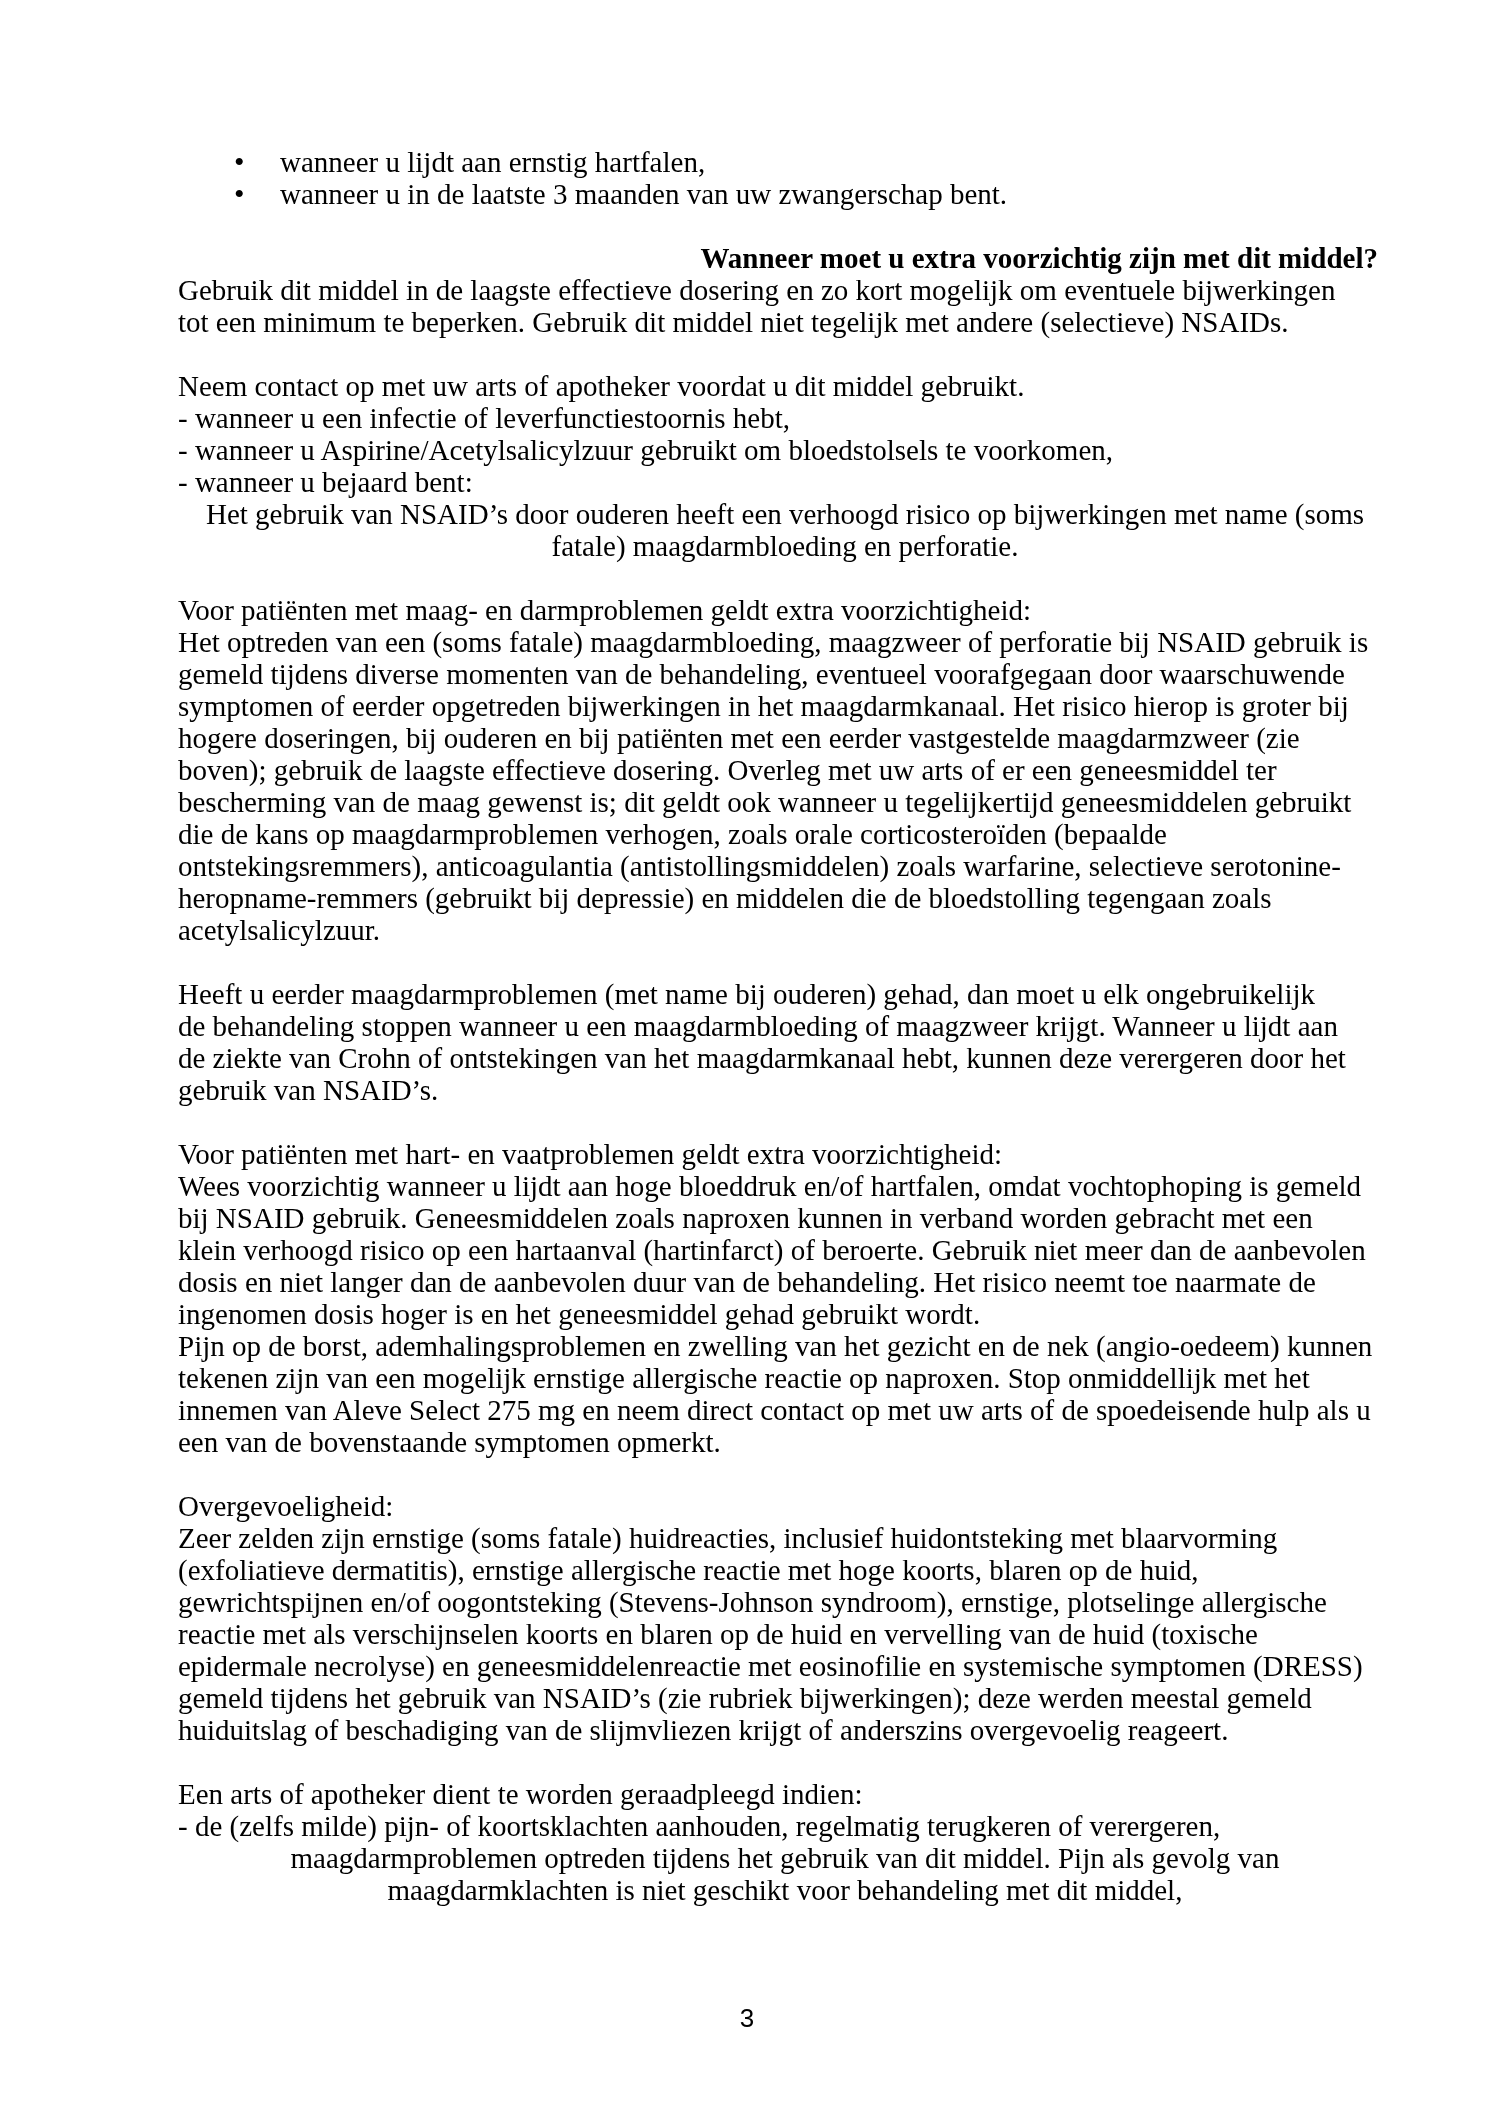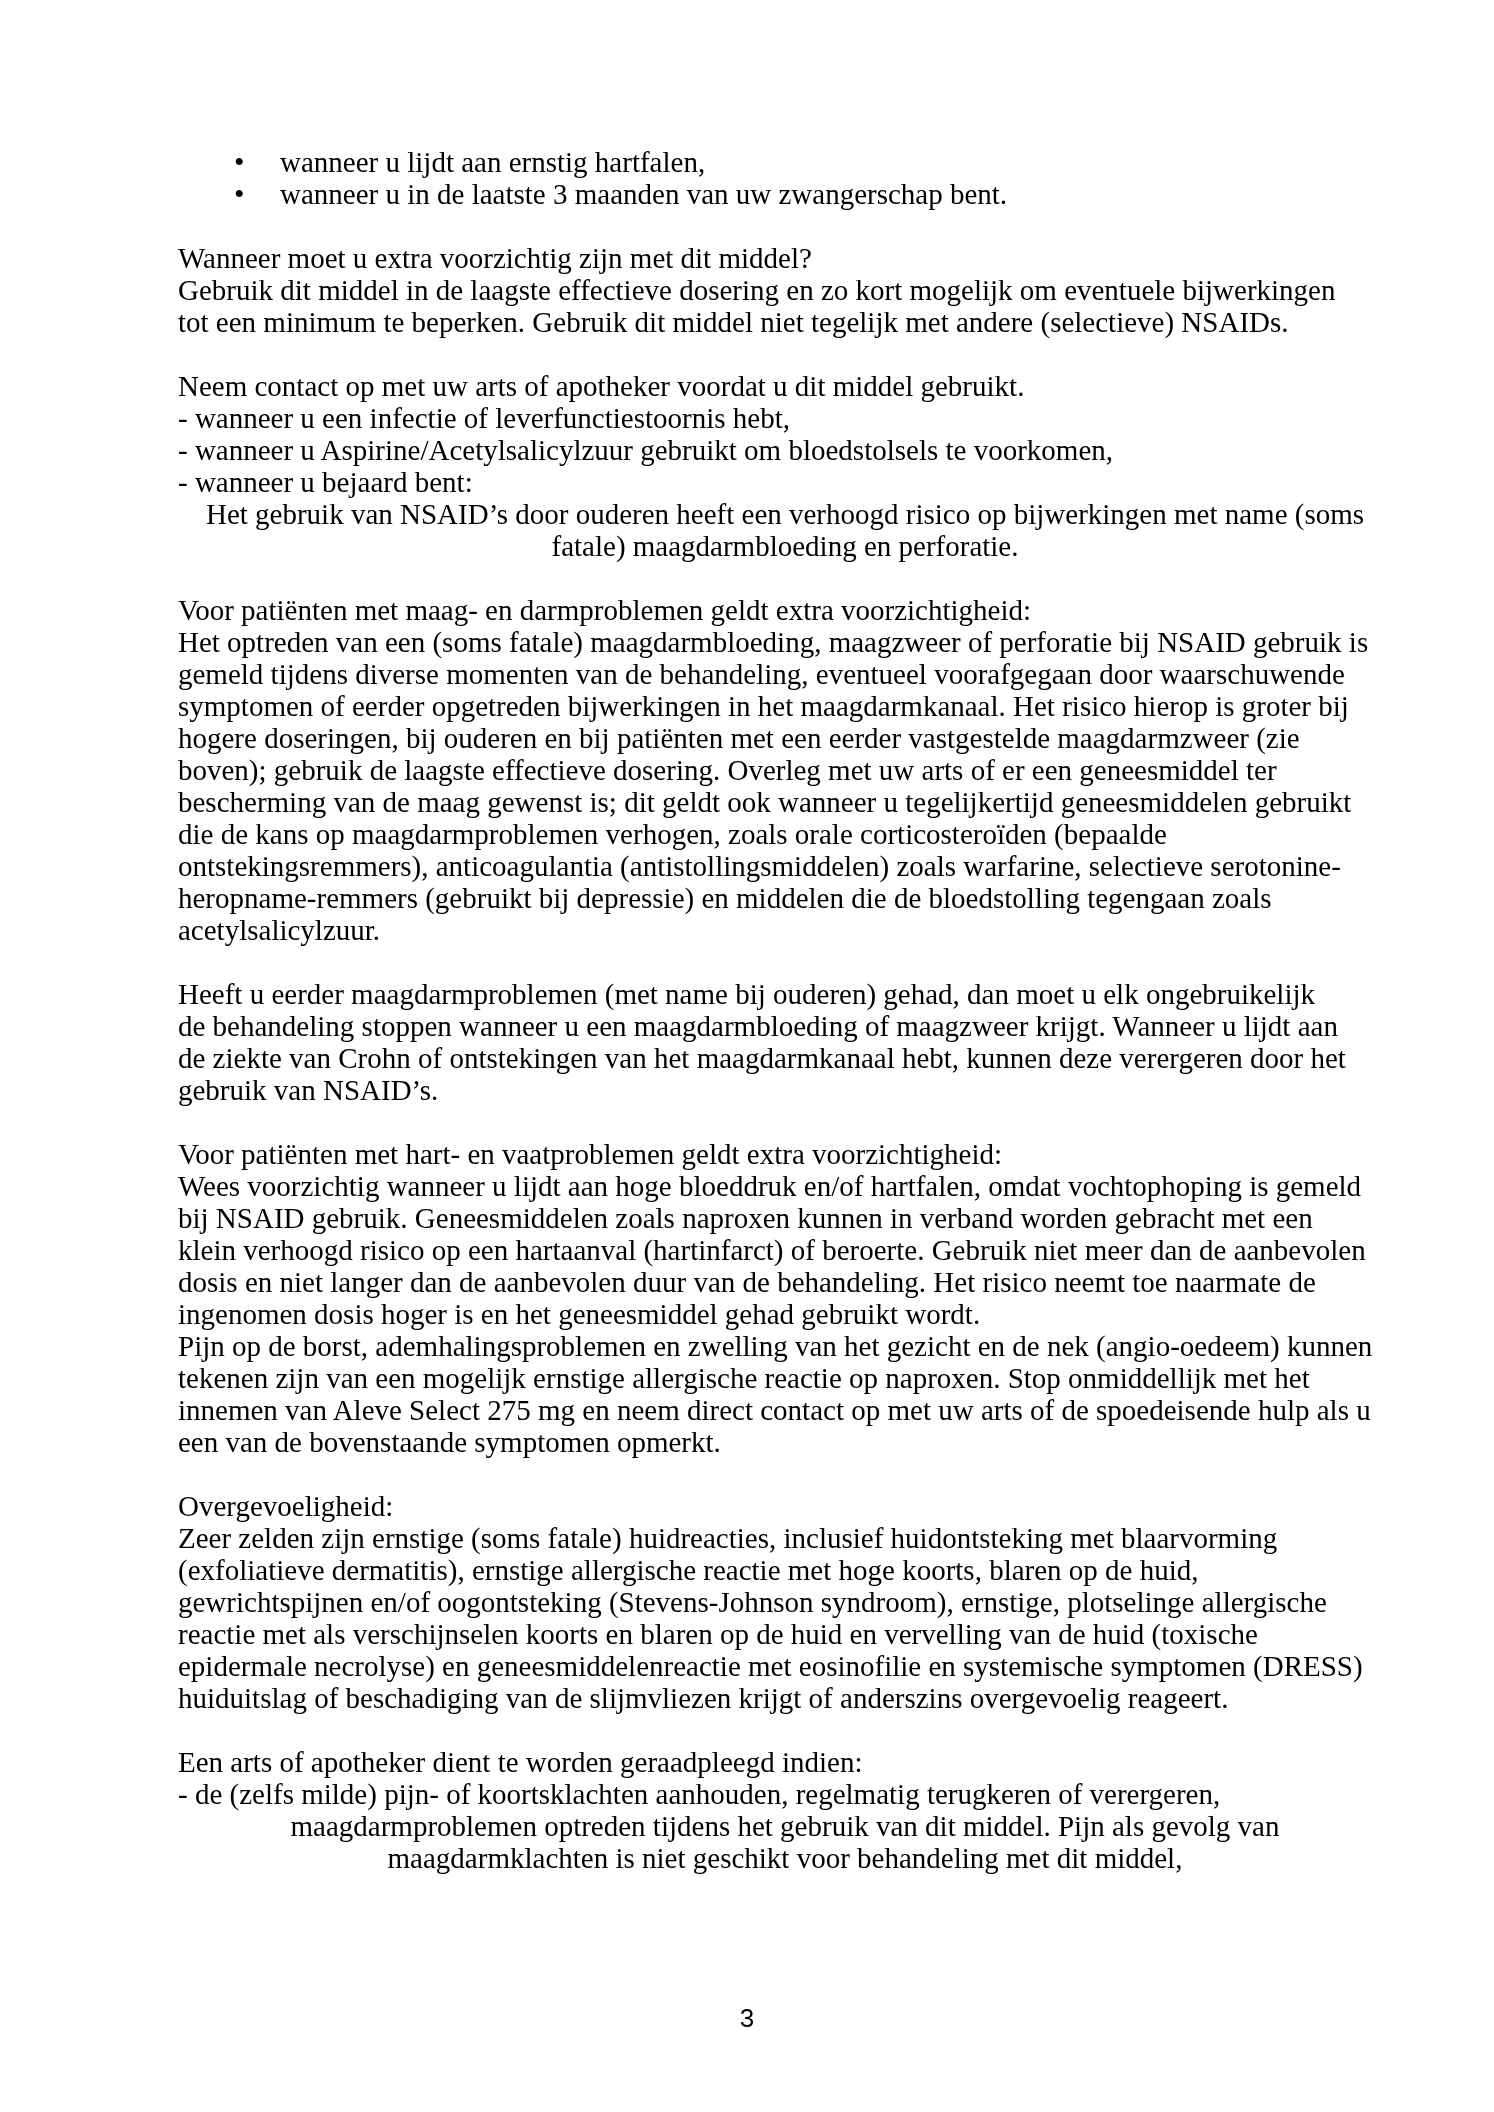--- a/index.html
+++ b/index.html
@@ -22,21 +22,21 @@
     left: 178px;
     top: 146px;
     width: 1200px;
   }
   .line {
     height: 32px;
     line-height: 32px;
     font-size: 29px;
     white-space: pre;
   }
-  .line.heading { font-weight: 400; }
+  .line.heading { font-weight: 700; text-align: right; }
   .line.indent { padding-left: 14px; text-align: center; }
   .line.bullet { position: relative; padding-left: 102px; }
   .bullet-dot {
     position: absolute;
     left: 56px;
     top: 0;
     font-size: 30px;
   }
   .footer {
     position: absolute;
@@ -95,20 +95,21 @@
       <div class="line normal">tekenen zijn van een mogelijk ernstige allergische reactie op naproxen. Stop onmiddellijk met het</div>
       <div class="line normal">innemen van Aleve Select 275 mg en neem direct contact op met uw arts of de spoedeisende hulp als u</div>
       <div class="line normal">een van de bovenstaande symptomen opmerkt.</div>
       <div class="line blank">&nbsp;</div>
       <div class="line normal">Overgevoeligheid:</div>
       <div class="line normal">Zeer zelden zijn ernstige (soms fatale) huidreacties, inclusief huidontsteking met blaarvorming</div>
       <div class="line normal">(exfoliatieve dermatitis), ernstige allergische reactie met hoge koorts, blaren op de huid,</div>
       <div class="line normal">gewrichtspijnen en/of oogontsteking (Stevens-Johnson syndroom), ernstige, plotselinge allergische</div>
       <div class="line normal">reactie met als verschijnselen koorts en blaren op de huid en vervelling van de huid (toxische</div>
       <div class="line normal">epidermale necrolyse) en geneesmiddelenreactie met eosinofilie en systemische symptomen (DRESS)</div>
+      <div class="line normal">gemeld tijdens het gebruik van NSAID’s (zie rubriek bijwerkingen); deze werden meestal gemeld</div>
       <div class="line normal">huiduitslag of beschadiging van de slijmvliezen krijgt of anderszins overgevoelig reageert.</div>
       <div class="line blank">&nbsp;</div>
       <div class="line normal">Een arts of apotheker dient te worden geraadpleegd indien:</div>
       <div class="line normal">- de (zelfs milde) pijn- of koortsklachten aanhouden, regelmatig terugkeren of verergeren,</div>
       <div class="line indent">maagdarmproblemen optreden tijdens het gebruik van dit middel. Pijn als gevolg van</div>
       <div class="line indent">maagdarmklachten is niet geschikt voor behandeling met dit middel,</div>
     </div>
   <div class="footer">3</div>
 </div>
 

